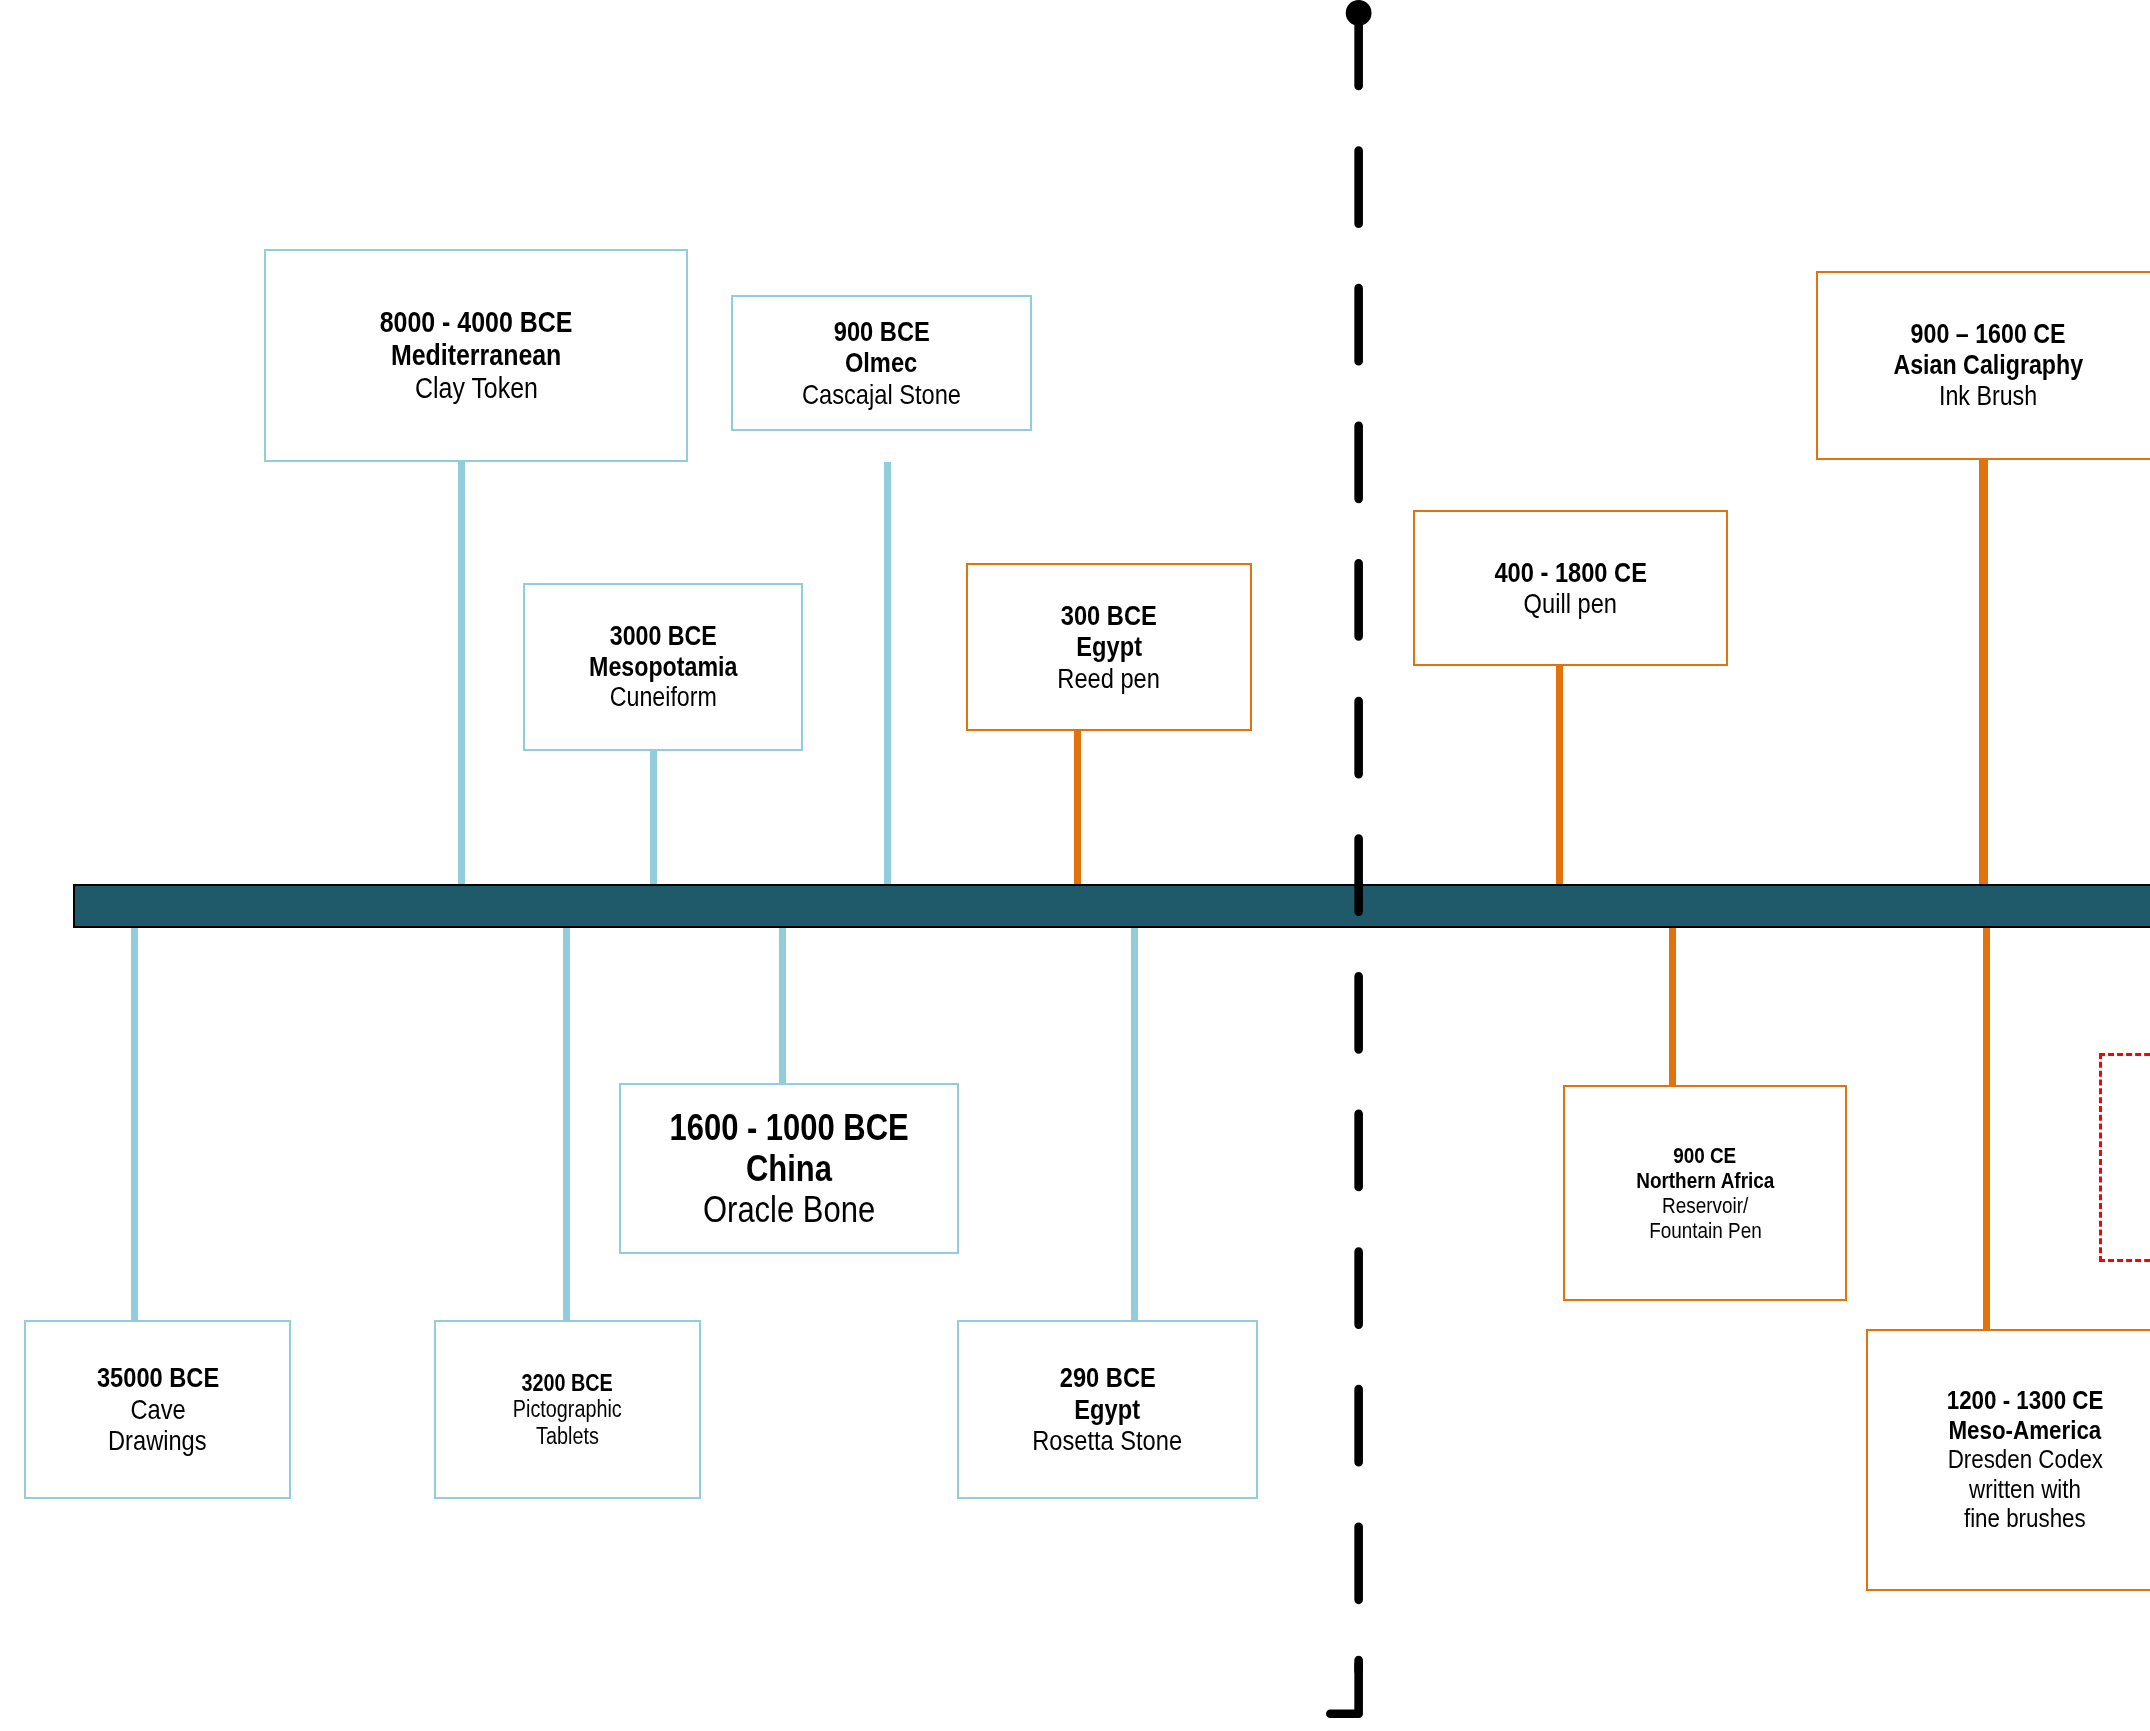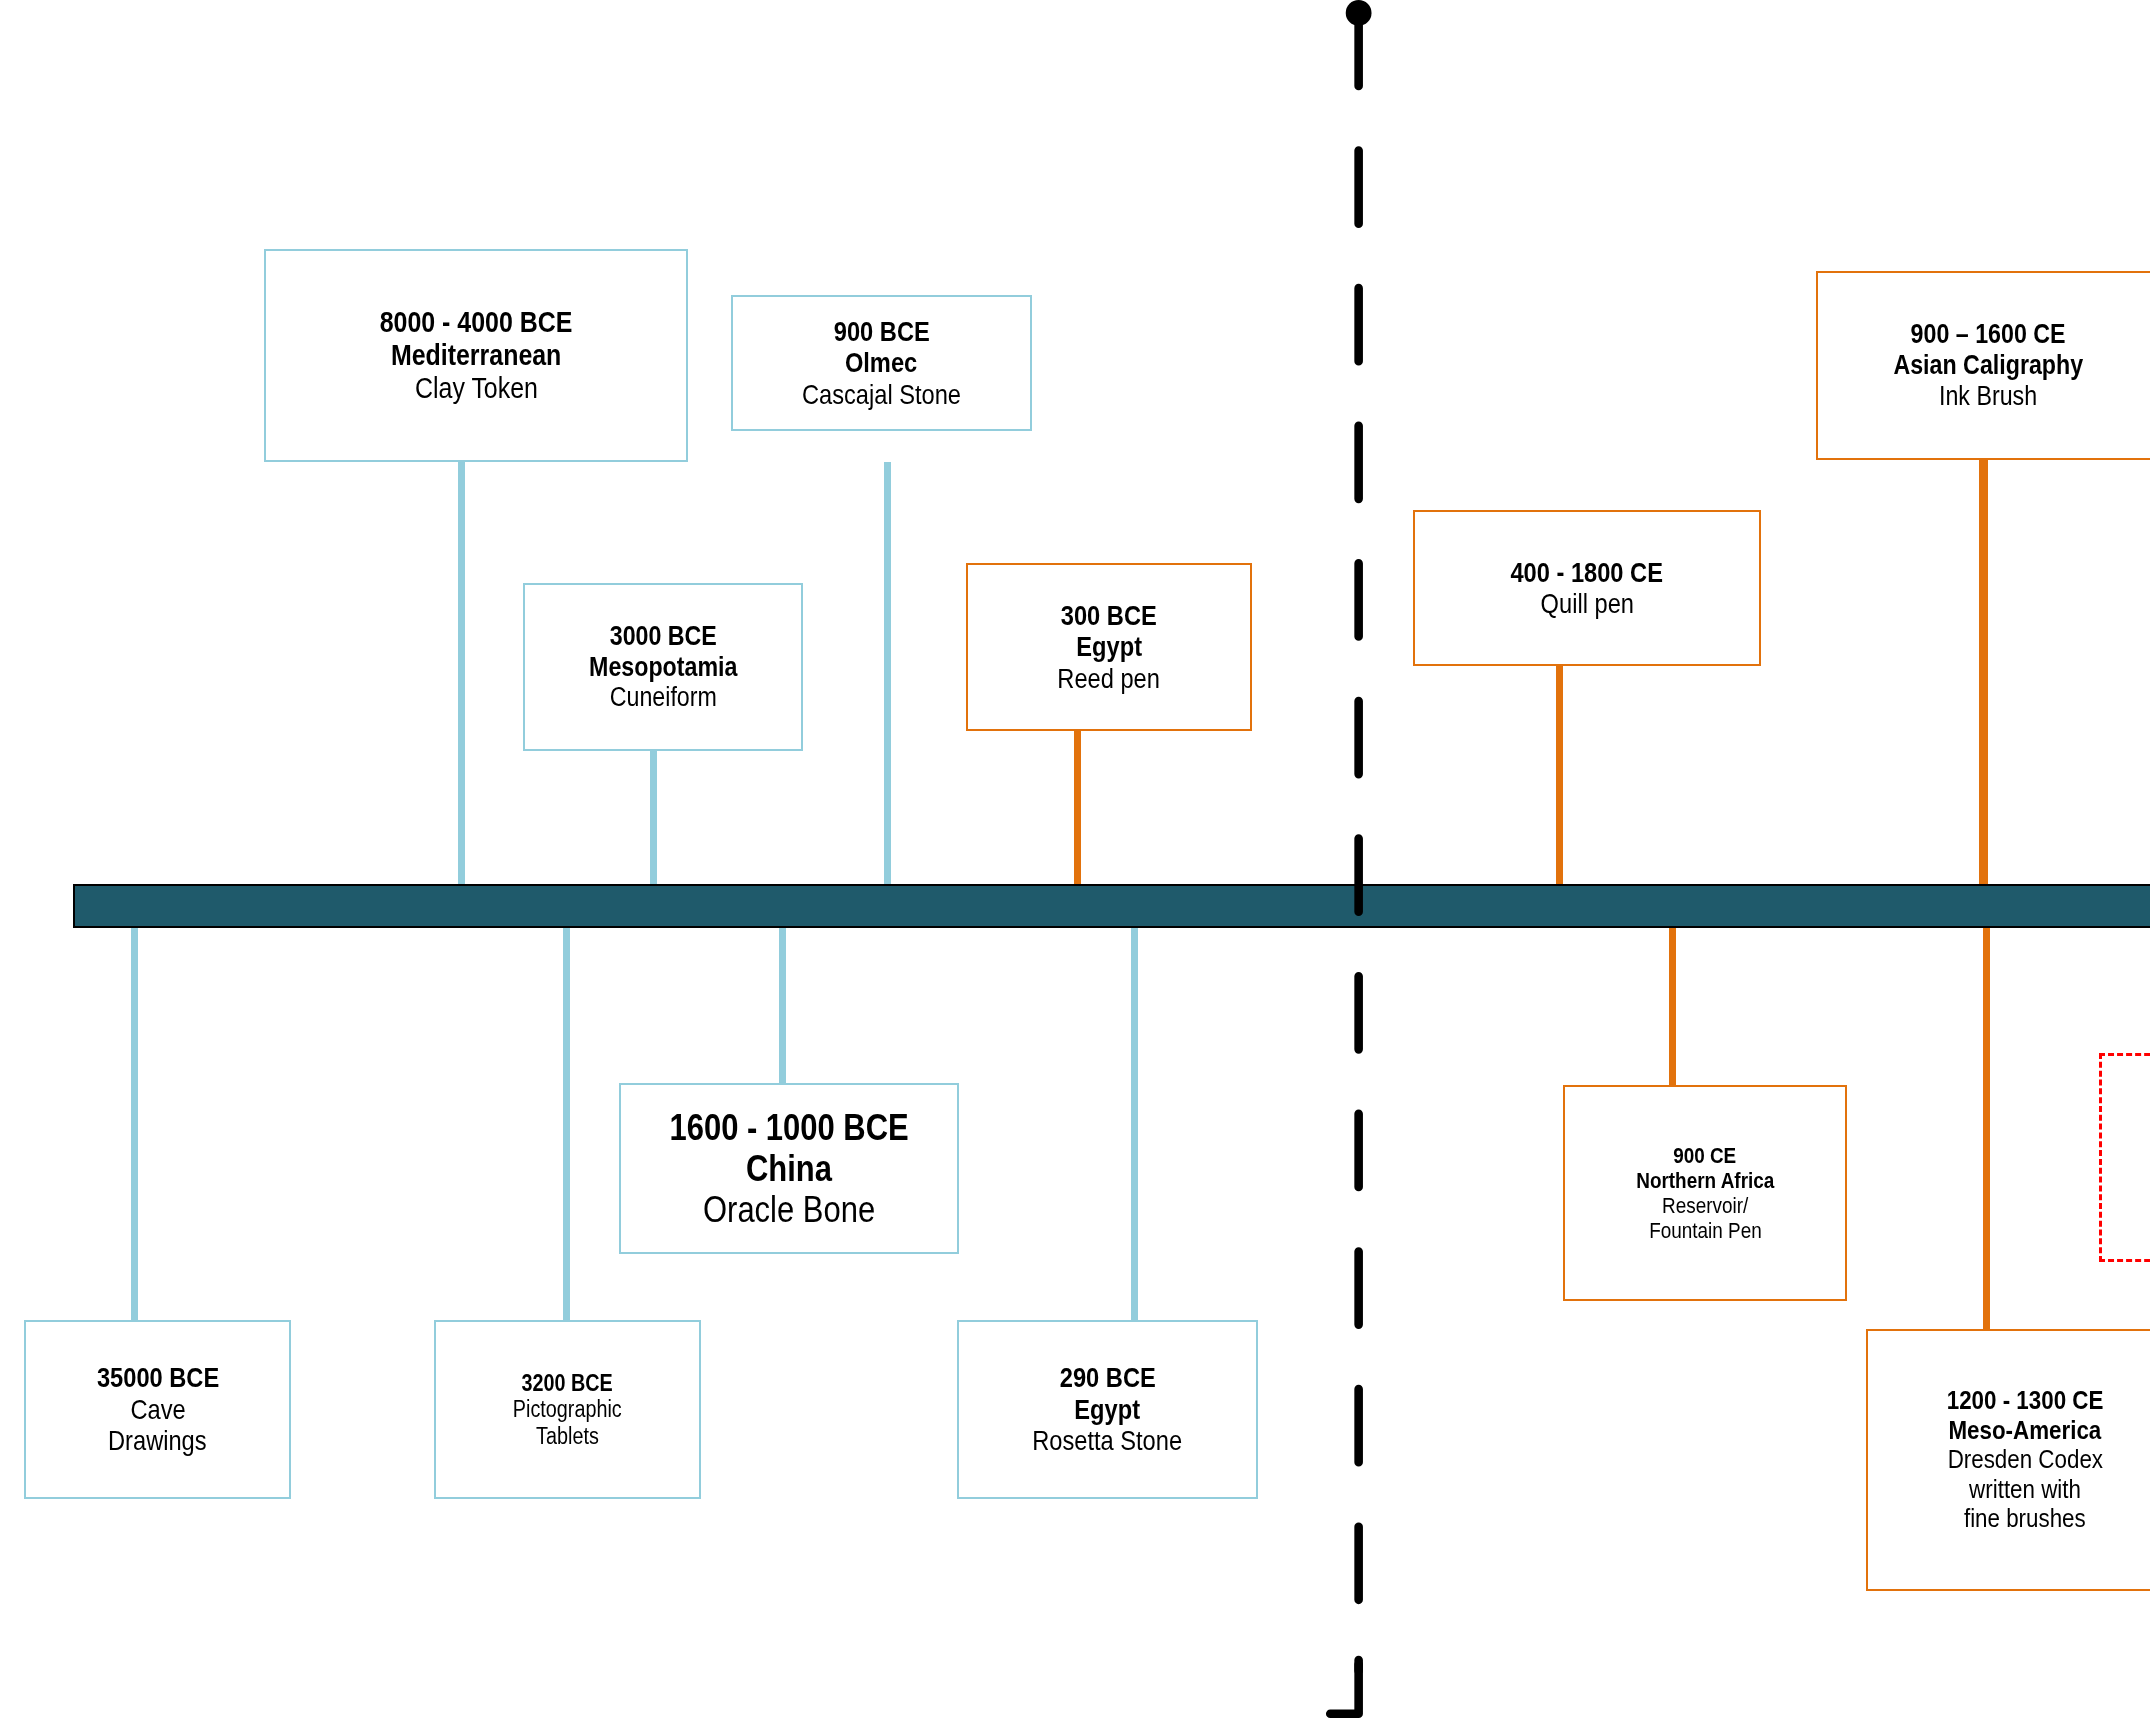--- a/index.html
+++ b/index.html
@@ -144,21 +144,21 @@
     <span class="ev-line bold">Olmec</span>
     <span class="ev-line">Cascajal Stone</span>
   </div>
 
   <div class="ev-box orange" style="left:966px; top:563px; width:286px; height:168px; font-size:27.5px;text-align:right;">
     <span class="ev-line bold">300 BCE</span>
     <span class="ev-line bold">Egypt</span>
     <span class="ev-line">Reed pen</span>
   </div>
 
-  <div class="ev-box orange" style="left:1413px; top:510px; width:348px; height:156px; font-size:27.5px;">
+  <div class="ev-box orange" style="left:1413px; top:510px; width:315px; height:156px; font-size:27.5px;">
     <span class="ev-line bold">400 - 1800 CE</span>
     <span class="ev-line">Quill pen</span>
   </div>
 
   <div class="ev-box orange" style="left:1816px; top:271px; width:344px; height:189px; font-size:27px;">
     <span class="ev-line bold">900 – 1600 CE</span>
     <span class="ev-line bold">Asian Caligraphy</span>
     <span class="ev-line">Ink Brush</span>
   </div>
 

